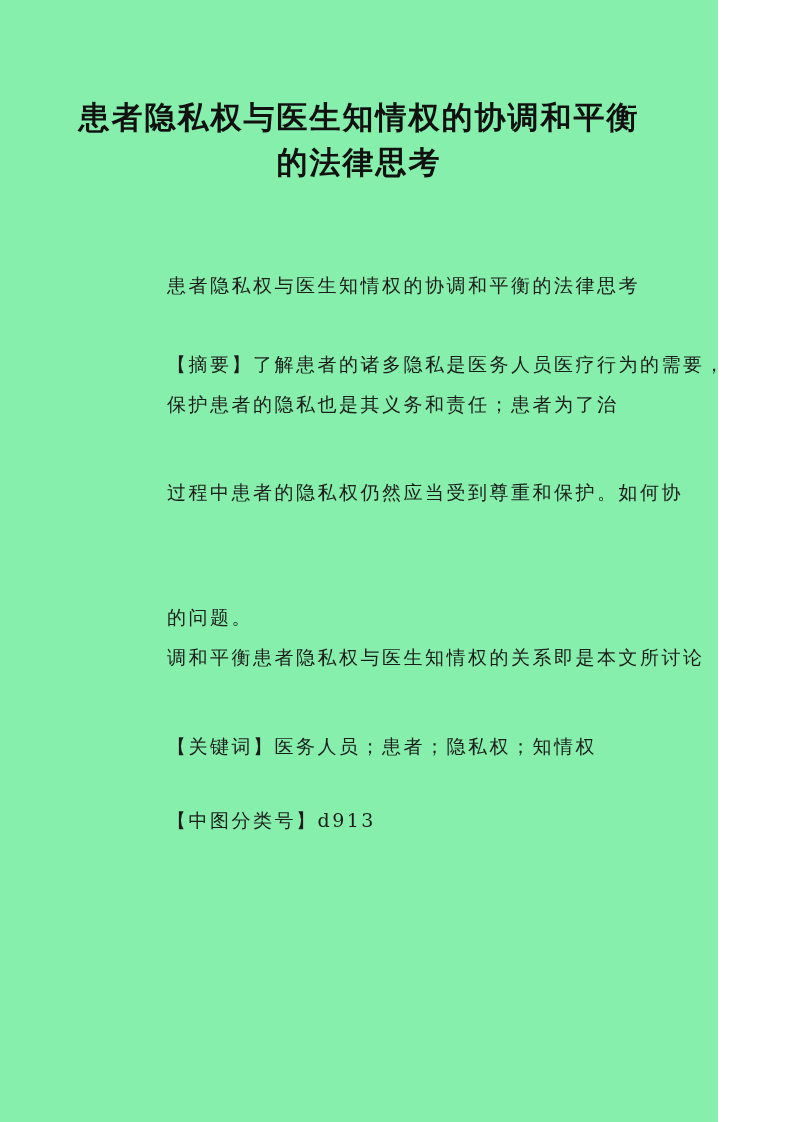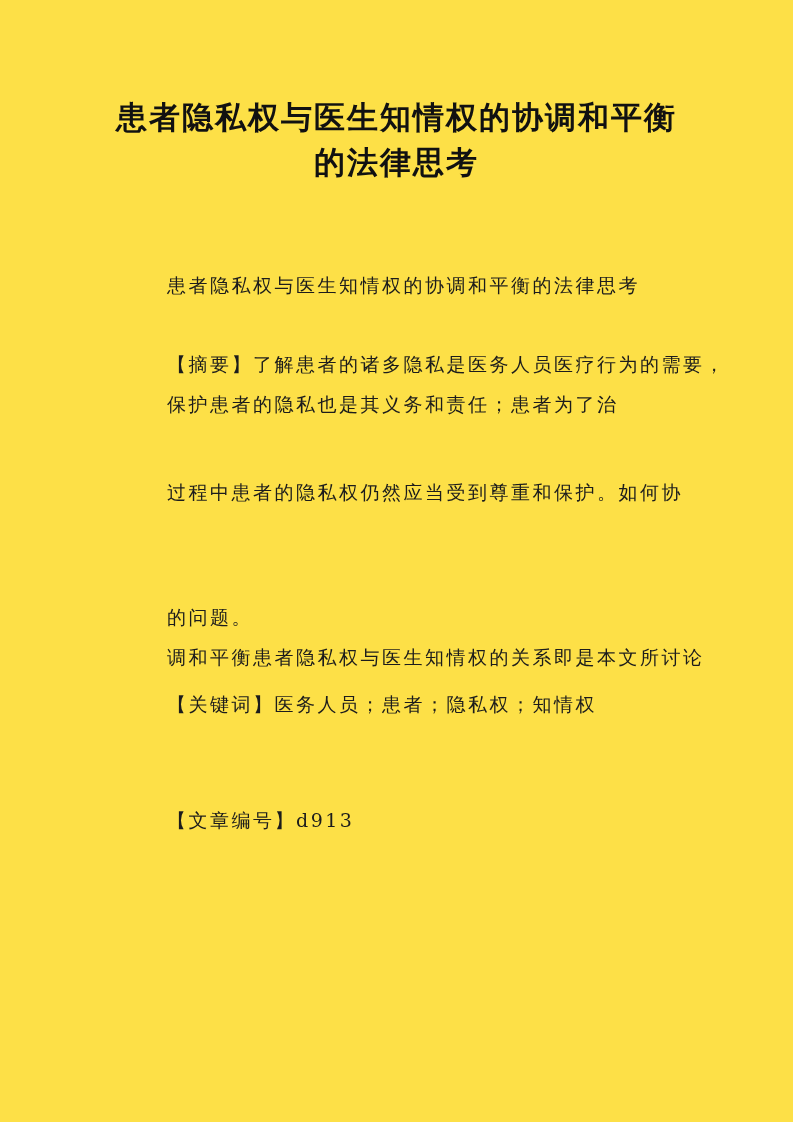--- a/index.html
+++ b/index.html
@@ -2,23 +2,23 @@
 <html><head>
 <meta charset="utf-8">
 <style>
   html, body {
     margin: 0;
     padding: 0;
     background: #ffffff;
   }
   .page {
     position: relative;
-    width: 793px;
+    width: 718px;
     height: 1122px;
-    background: #fde047;
+    background: #86efac;
     overflow: hidden;
     font-family: "DejaVu Serif", "Liberation Serif", serif;
     color: #1a1a1a;
   }
   .doc-title {
     position: absolute;
     top: 95px;
     left: 0;
     width: 100%;
     text-align: center;
@@ -39,21 +39,21 @@
     margin-left: 48px;
   }
   .para .line {
     white-space: nowrap;
   }
   
   .p1 { top: 265px; }
   .p2 { top: 344px; }
   .p3 { top: 472px; }
   .p4 { top: 597px; }
-  .p5 { top: 684px; }
+  .p5 { top: 726px; }
   .p6 { top: 800px; }
   .p7 { top: 883px; }
   .p8 { top: 970px; }
 </style>
 </head>
 <body>
 
 <div class="page">
 
   <header class="doc-title">
@@ -77,18 +77,18 @@
   <div class="para p4">
     <div class="line">的问题。</div>
     <div class="line">调和平衡患者隐私权与医生知情权的关系即是本文所讨论</div>
   </div>
 
   <div class="para p5">
     <div class="line">【关键词】医务人员；患者；隐私权；知情权</div>
   </div>
 
   <div class="para p6">
-    <div class="line">【文章编号】d913</div>
+    <div class="line">【中图分类号】d913</div>
   </div>
 
 
 
 </div>
 
 </body></html>

